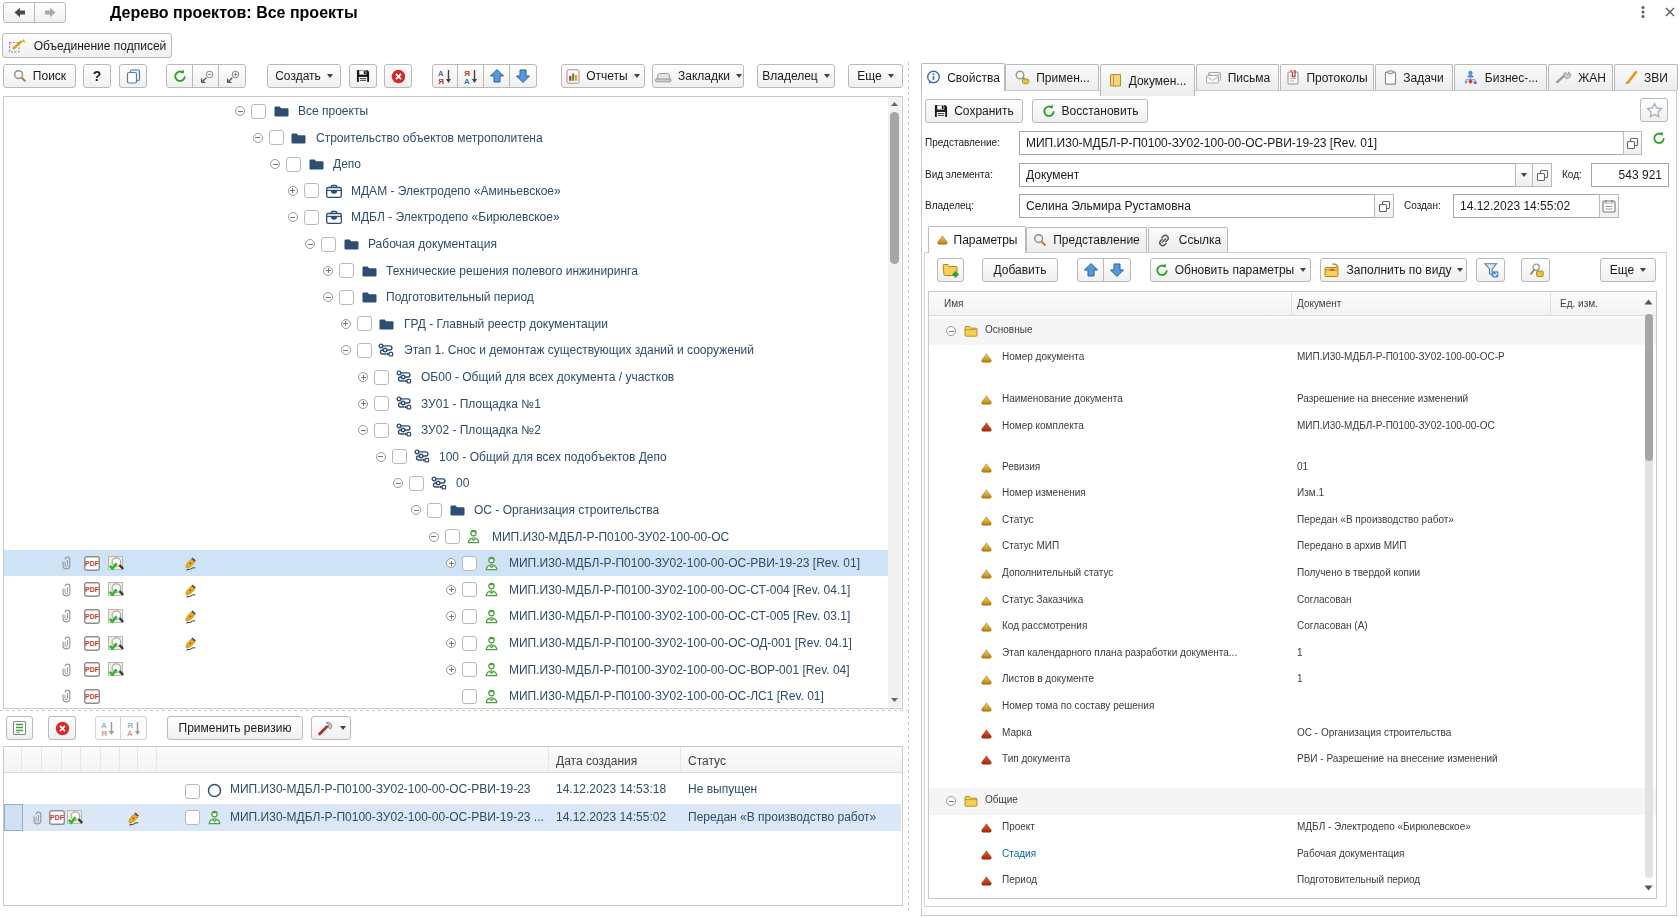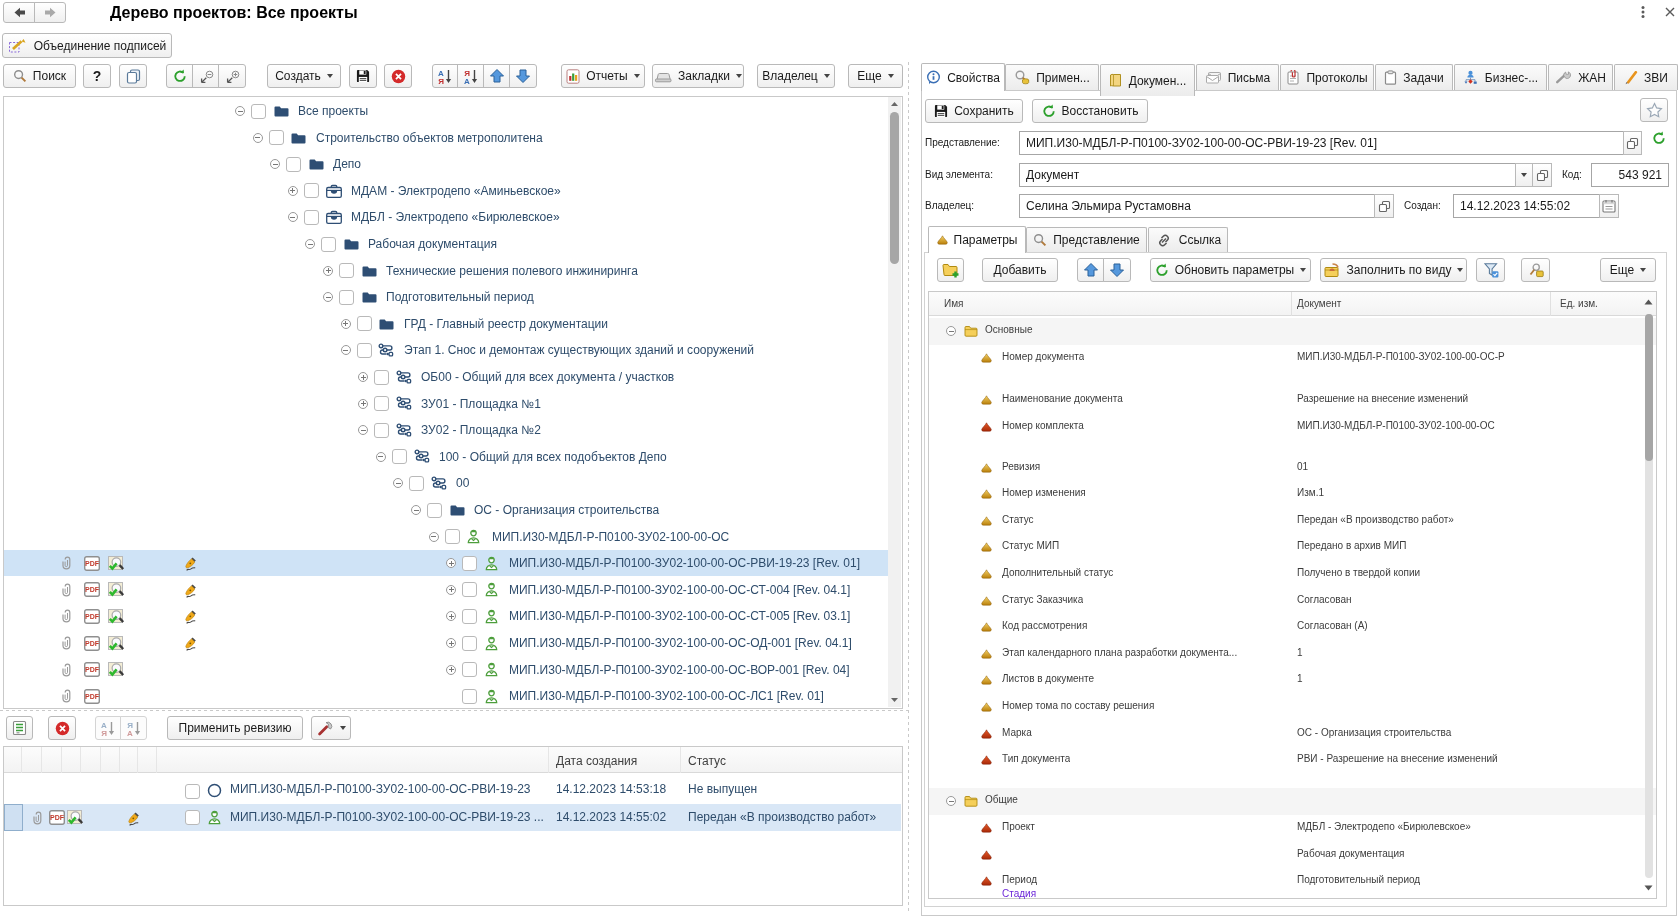--- a/index.html
+++ b/index.html
@@ -1030,21 +1030,21 @@
 <div class="lbl" style="left:1297px;top:821px;color:#3c3c3c">МДБЛ - Электродепо «Бирюлевское»</div>
 <svg class="abs" style="left:981px;top:850.0px" width="11" height="10" viewBox="0 0 11 10">
     <defs>
       <linearGradient id="g981_850_0" x1="0" y1="0" x2="0" y2="1">
         <stop offset="0" stop-color="#e55a2a"></stop>
         <stop offset="1" stop-color="#a92a08"></stop>
       </linearGradient>
     </defs>
     <path d="M5.5 0.8 C6.5 3 9.5 5.5 10.2 7.2 C10.6 8.3 9.8 9.2 8.7 9.2 L2.3 9.2 C1.2 9.2 0.4 8.3 0.8 7.2 C1.5 5.5 4.5 3 5.5 0.8 Z" fill="url(#g981_850_0)" stroke="#7a1a00" stroke-width="0.5"></path>
   </svg>
-<div class="lbl" style="left:1002px;top:888px;color:#6d28d9;max-width:288px;overflow:hidden">Стадия</div>
+<div class="lbl" style="left:1002px;top:848px;color:#0369a1;max-width:288px;overflow:hidden">Стадия</div>
 <div class="lbl" style="left:1297px;top:848px;color:#3c3c3c">Рабочая документация</div>
 <svg class="abs" style="left:981px;top:876.0px" width="11" height="10" viewBox="0 0 11 10">
     <defs>
       <linearGradient id="g981_876_0" x1="0" y1="0" x2="0" y2="1">
         <stop offset="0" stop-color="#e55a2a"></stop>
         <stop offset="1" stop-color="#a92a08"></stop>
       </linearGradient>
     </defs>
     <path d="M5.5 0.8 C6.5 3 9.5 5.5 10.2 7.2 C10.6 8.3 9.8 9.2 8.7 9.2 L2.3 9.2 C1.2 9.2 0.4 8.3 0.8 7.2 C1.5 5.5 4.5 3 5.5 0.8 Z" fill="url(#g981_876_0)" stroke="#7a1a00" stroke-width="0.5"></path>
   </svg>

